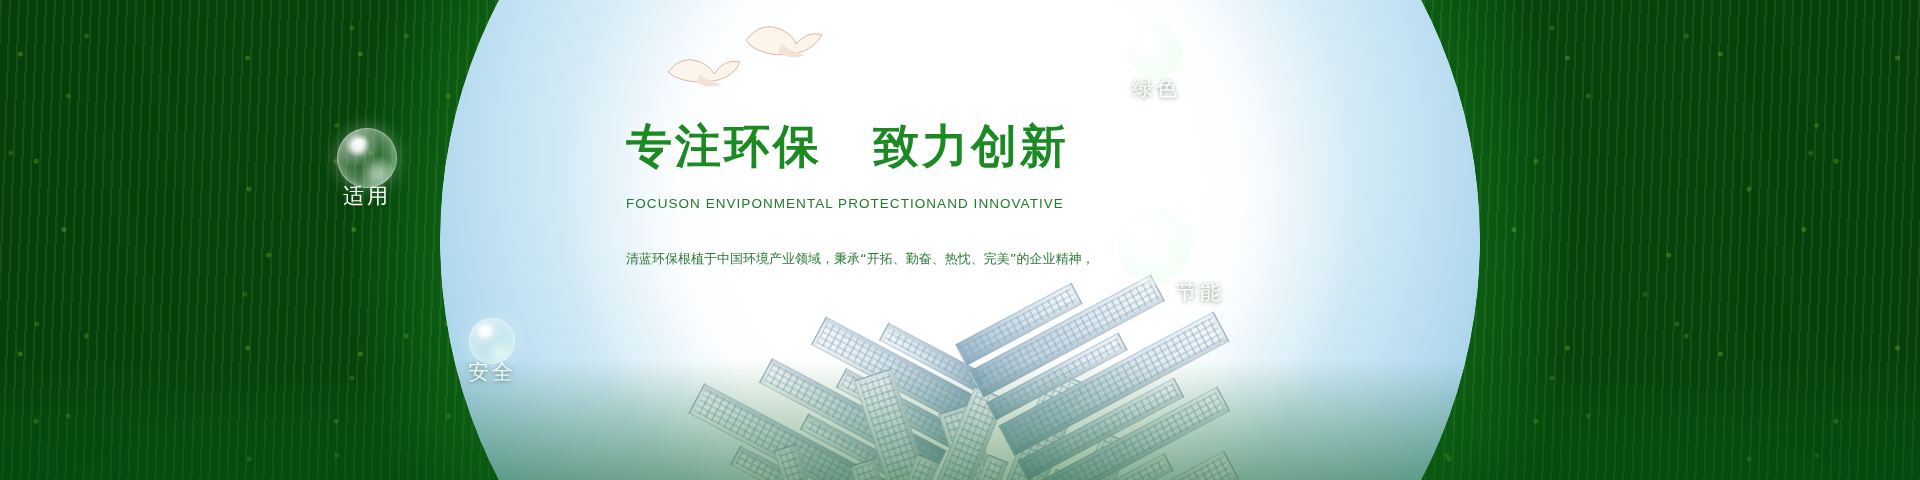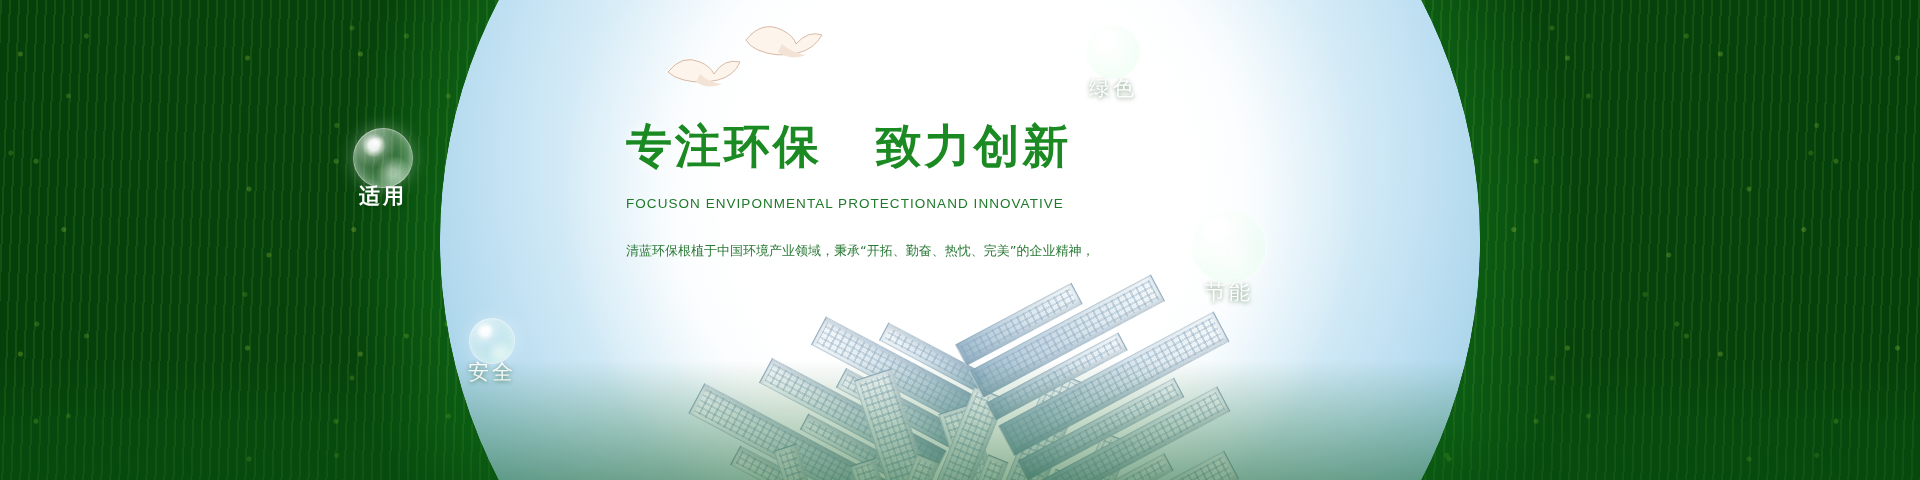--- a/index.html
+++ b/index.html
@@ -126,33 +126,33 @@
     width:700px;
   }
   .headline {
     font-size:46px;
     font-weight:bold;
     letter-spacing:3px;
     color:#1b8a22;
     line-height:1.08;
     white-space:nowrap;
     text-shadow:0 1px 0 rgba(255,255,255,.65), 0 0 14px rgba(255,255,255,.9);
-    font-family:Liberation Sans, sans-serif;
+    font-family:Liberation Serif, serif;
   }
   .headline .gap { display:inline-block; width:22px; }
   .subhead {
     margin-top:24px;
     font-size:13.5px;
     letter-spacing:1.05px;
     color:#1f7a2a;
     white-space:nowrap;
     font-family:"Liberation Sans",sans-serif;
   }
   .paragraph {
-    margin-top:26px;
+    margin-top:34px;
     font-size:13px;
     line-height:27px;
     color:#2a7a36;
     font-family:"DejaVu Sans","Liberation Sans",sans-serif;
   }
   .paragraph div { white-space:nowrap; }
 
   
   .bubble-item { position:absolute; text-align:center; }
   .bubble {
@@ -180,25 +180,25 @@
   .bubble-label {
     margin-top:-6px;
     font-size:21px;
     letter-spacing:3px;
     color:#ffffff;
     font-family:"DejaVu Sans","Liberation Sans",sans-serif;
     text-shadow:0 1px 4px rgba(0,60,10,.55);
   }
 
   
-  #bubble-green   { left:1048px; top:24px;  width:130px; }
+  #bubble-green   { left:1091px; top:24px;  width:130px; }
   #bubble-green .bubble { width:56px; height:56px; }
-  #bubble-apply   { left:318px;  top:128px; width:130px;font-weight:bold; }
+  #bubble-apply   { left:302px;  top:128px; width:130px; }
   #bubble-apply .bubble { width:60px; height:60px; }
-  #bubble-saving  { left:1159px; top:208px; width:140px; }
+  #bubble-saving  { left:1084px; top:208px; width:140px;text-align:right; }
   #bubble-saving .bubble { width:76px; height:76px; }
   #bubble-safety  { left:432px;  top:318px; width:120px; }
   #bubble-safety .bubble { width:46px; height:46px; }
 
   
   .bottom-fade{
     position:absolute; left:0; right:0; bottom:0; height:120px;
     background:linear-gradient(180deg, rgba(10,105,22,0) 0%, rgba(9,95,20,.25) 55%, rgba(8,85,18,.45) 100%);
     pointer-events:none;
   }

